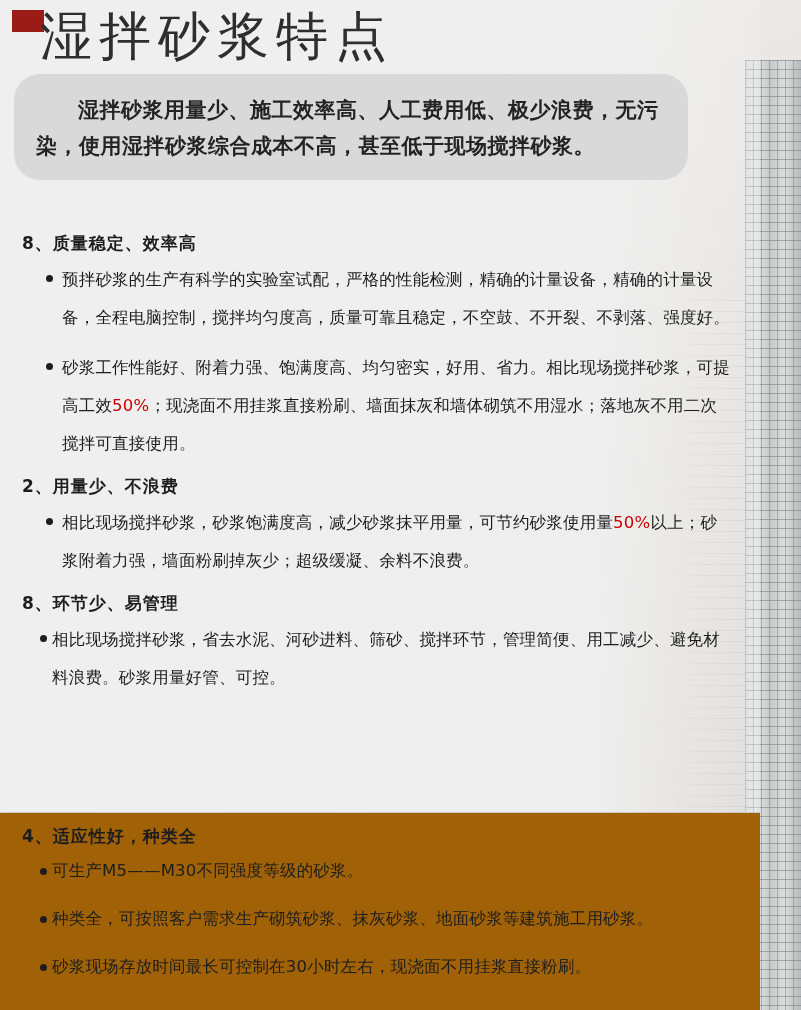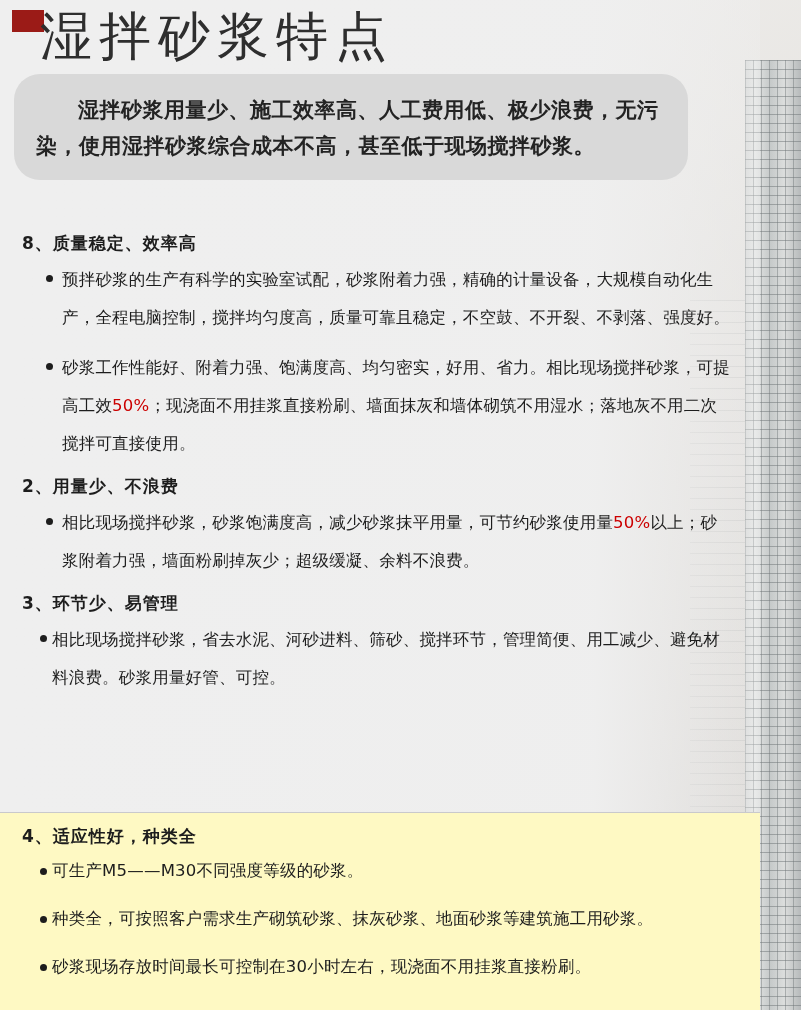--- a/index.html
+++ b/index.html
@@ -133,21 +133,21 @@
   .hl { color: #cc0000; }
 
   .section { margin-bottom: 4px; }
 
   
   #last-band {
     position: absolute;
     left: 0; top: 812px;
     width: 760px;
     height: 198px;
-    background: #fef9c3;
+    background: #a16207;
     border-top: 1px solid #c9c9cc;
   }
   #last-band .sec-head { margin-top: 12px; }
   #last-band .bullets li { line-height: 34px; margin-bottom: 14px; }
 </style>
 </head>
 <body>
 
 <div id="bg-photo">
   <div class="sky"></div>
@@ -168,41 +168,41 @@
   <p>湿拌砂浆用量少、施工效率高、人工费用低、极少浪费，无污染，使用湿拌砂浆综合成本不高，甚至低于现场搅拌砂浆。</p>
 </div>
 
 <div id="content">
 
   <div class="section">
     <div class="sec-head">8、质量稳定、效率高</div>
     <ul class="bullets">
       <li>
         <span class="dot"></span>
-        <span>预拌砂浆的生产有科学的实验室试配，砂浆附着力强，精确的计量设备，大规模自动化生产，全程电脑控制，搅拌均匀度高，质量可靠且稳定，不空鼓、不开裂、不剥落、强度好。</span>
+        <span>预拌砂浆的生产有科学的实验室试配，严格的性能检测，精确的计量设备，精确的计量设备，全程电脑控制，搅拌均匀度高，质量可靠且稳定，不空鼓、不开裂、不剥落、强度好。</span>
       </li>
       <li>
         <span class="dot"></span>
         <span>砂浆工作性能好、附着力强、饱满度高、均匀密实，好用、省力。相比现场搅拌砂浆，可提高工效<span class="hl">50%</span>；现浇面不用挂浆直接粉刷、墙面抹灰和墙体砌筑不用湿水；落地灰不用二次搅拌可直接使用。</span>
       </li>
     </ul>
   </div>
 
   <div class="section">
     <div class="sec-head">2、用量少、不浪费</div>
     <ul class="bullets">
       <li>
         <span class="dot"></span>
         <span>相比现场搅拌砂浆，砂浆饱满度高，减少砂浆抹平用量，可节约砂浆使用量<span class="hl">50%</span>以上；砂浆附着力强，墙面粉刷掉灰少；超级缓凝、余料不浪费。</span>
       </li>
     </ul>
   </div>
 
   <div class="section">
-    <div class="sec-head">3、环节少、易管理</div>
+    <div class="sec-head">8、环节少、易管理</div>
     <ul class="bullets">
       <li class="tight">
         <span class="dot"></span>
         <span>相比现场搅拌砂浆，省去水泥、河砂进料、筛砂、搅拌环节，管理简便、用工减少、避免材料浪费。砂浆用量好管、可控。</span>
       </li>
     </ul>
   </div>
 
 </div>
 

